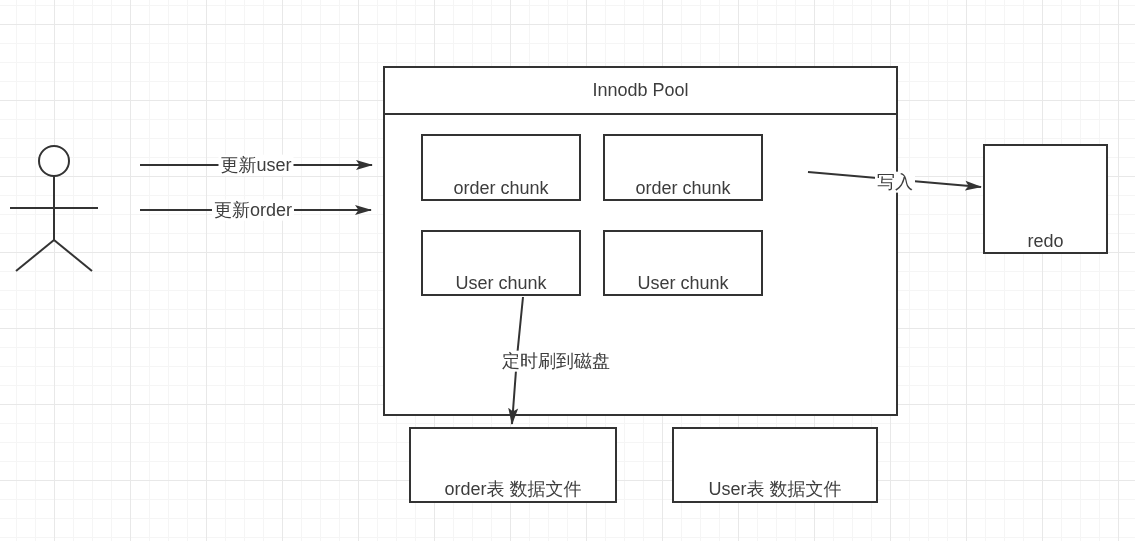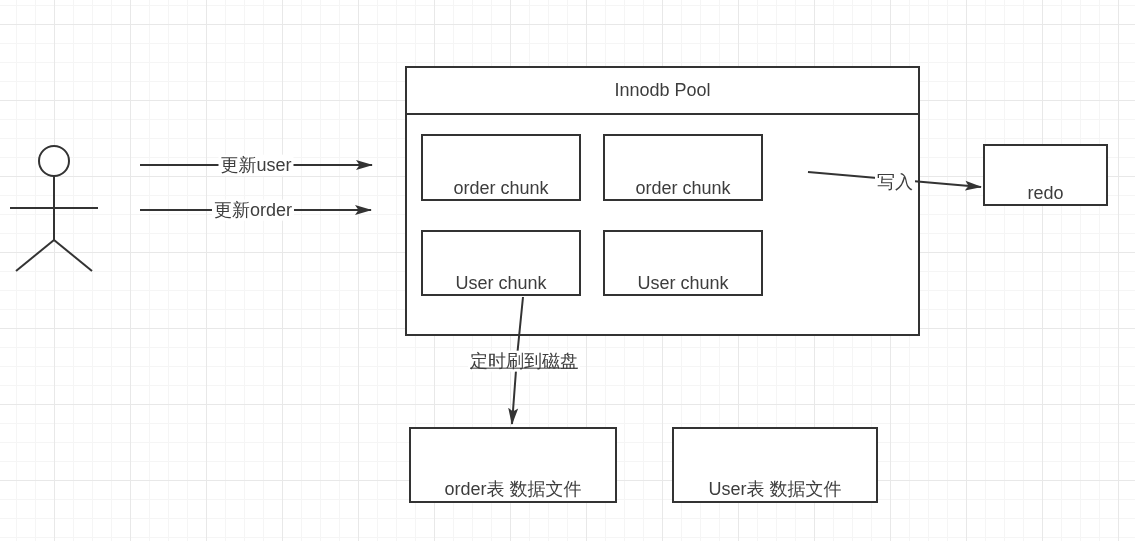--- a/index.html
+++ b/index.html
@@ -88,46 +88,46 @@
       <line x1="54" y1="240" x2="16" y2="271"></line>
       <line x1="54" y1="240" x2="92" y2="271"></line>
     </g>
 
     <line x1="140" y1="165" x2="372" y2="165" marker-end="url(#arrow)"></line>
     <line x1="140" y1="210" x2="371" y2="210" marker-end="url(#arrow)"></line>
     <line x1="808" y1="172" x2="981" y2="187" marker-end="url(#arrow)"></line>
     <path class="edge" d="M523,297 L517,357 L512,424" marker-end="url(#arrow)"></path>
   </svg>
 
-  <div class="box pool" style="left:405px; top:66px; width:515px; height:270px;">
+  <div class="box pool" style="left:383px; top:66px; width:515px; height:350px;">
     <div class="pool-title">Innodb Pool</div>
   </div>
 
   <div class="box" style="left:421px; top:134px; width:160px; height:67px;">
     <span>order chunk</span>
   </div>
   <div class="box" style="left:603px; top:134px; width:160px; height:67px;">
     <span>order chunk</span>
   </div>
   <div class="box" style="left:421px; top:230px; width:160px; height:66px;">
     <span>User chunk</span>
   </div>
   <div class="box" style="left:603px; top:230px; width:160px; height:66px;">
     <span>User chunk</span>
   </div>
 
-  <div class="box" style="left:983px; top:144px; width:125px; height:62px;">
+  <div class="box" style="left:983px; top:144px; width:125px; height:110px;">
     <span>redo</span>
   </div>
 
   <div class="box" style="left:409px; top:427px; width:208px; height:76px;">
     <span>order表 数据文件</span>
   </div>
   <div class="box" style="left:672px; top:427px; width:206px; height:76px;">
     <span>User表 数据文件</span>
   </div>
 
   <div class="edge-label" style="left:256px; top:165px;">更新user</div>
   <div class="edge-label" style="left:253px; top:210px;">更新order</div>
   <div class="edge-label" style="left:895px; top:182px;text-align:right;">写入</div>
-  <div class="edge-label" style="left:524px; top:361px;text-decoration:underline;">定时刷到磁盘</div>
+  <div class="edge-label" style="left:556px; top:361px;">定时刷到磁盘</div>
 
 </div>
 
 </body></html>

